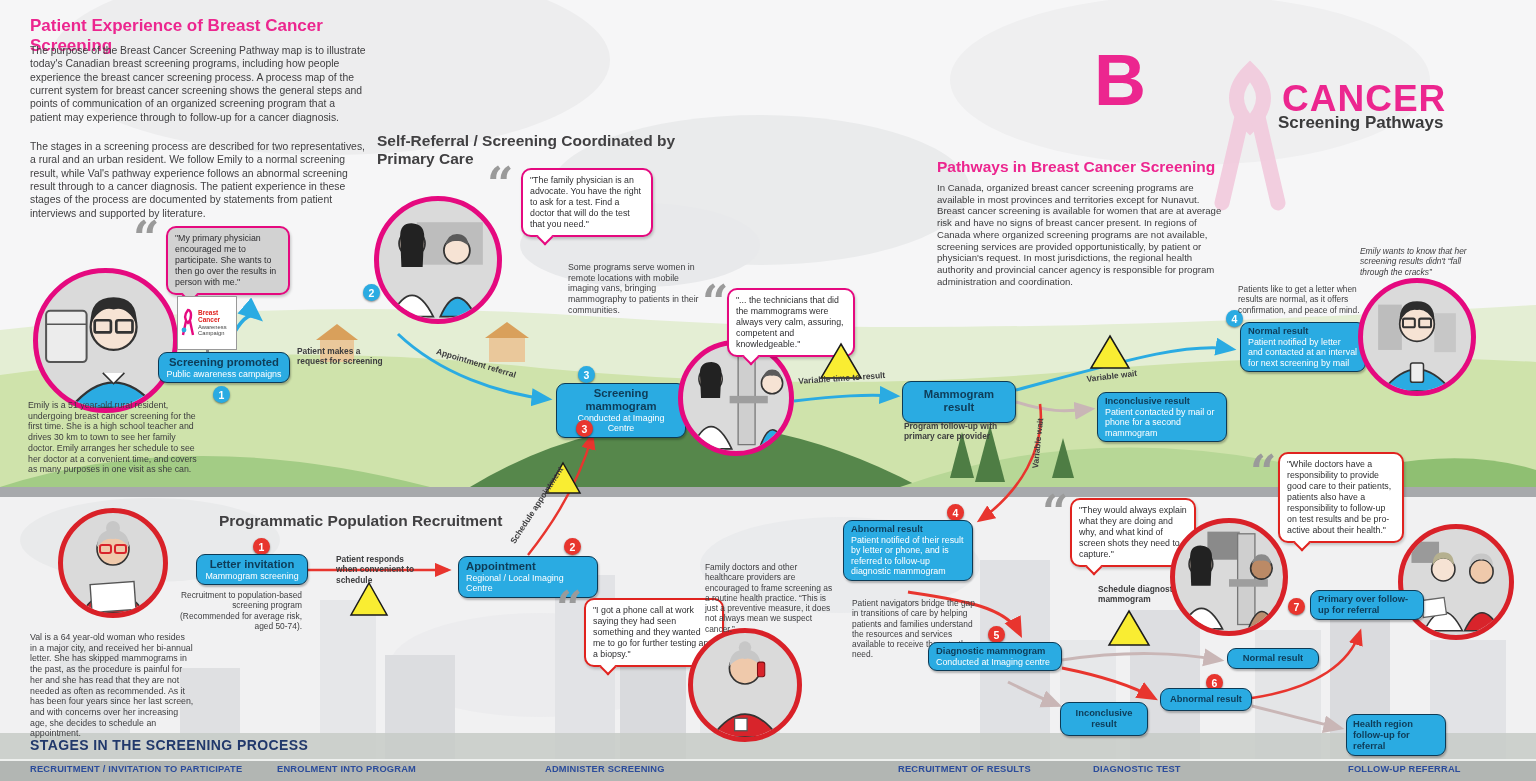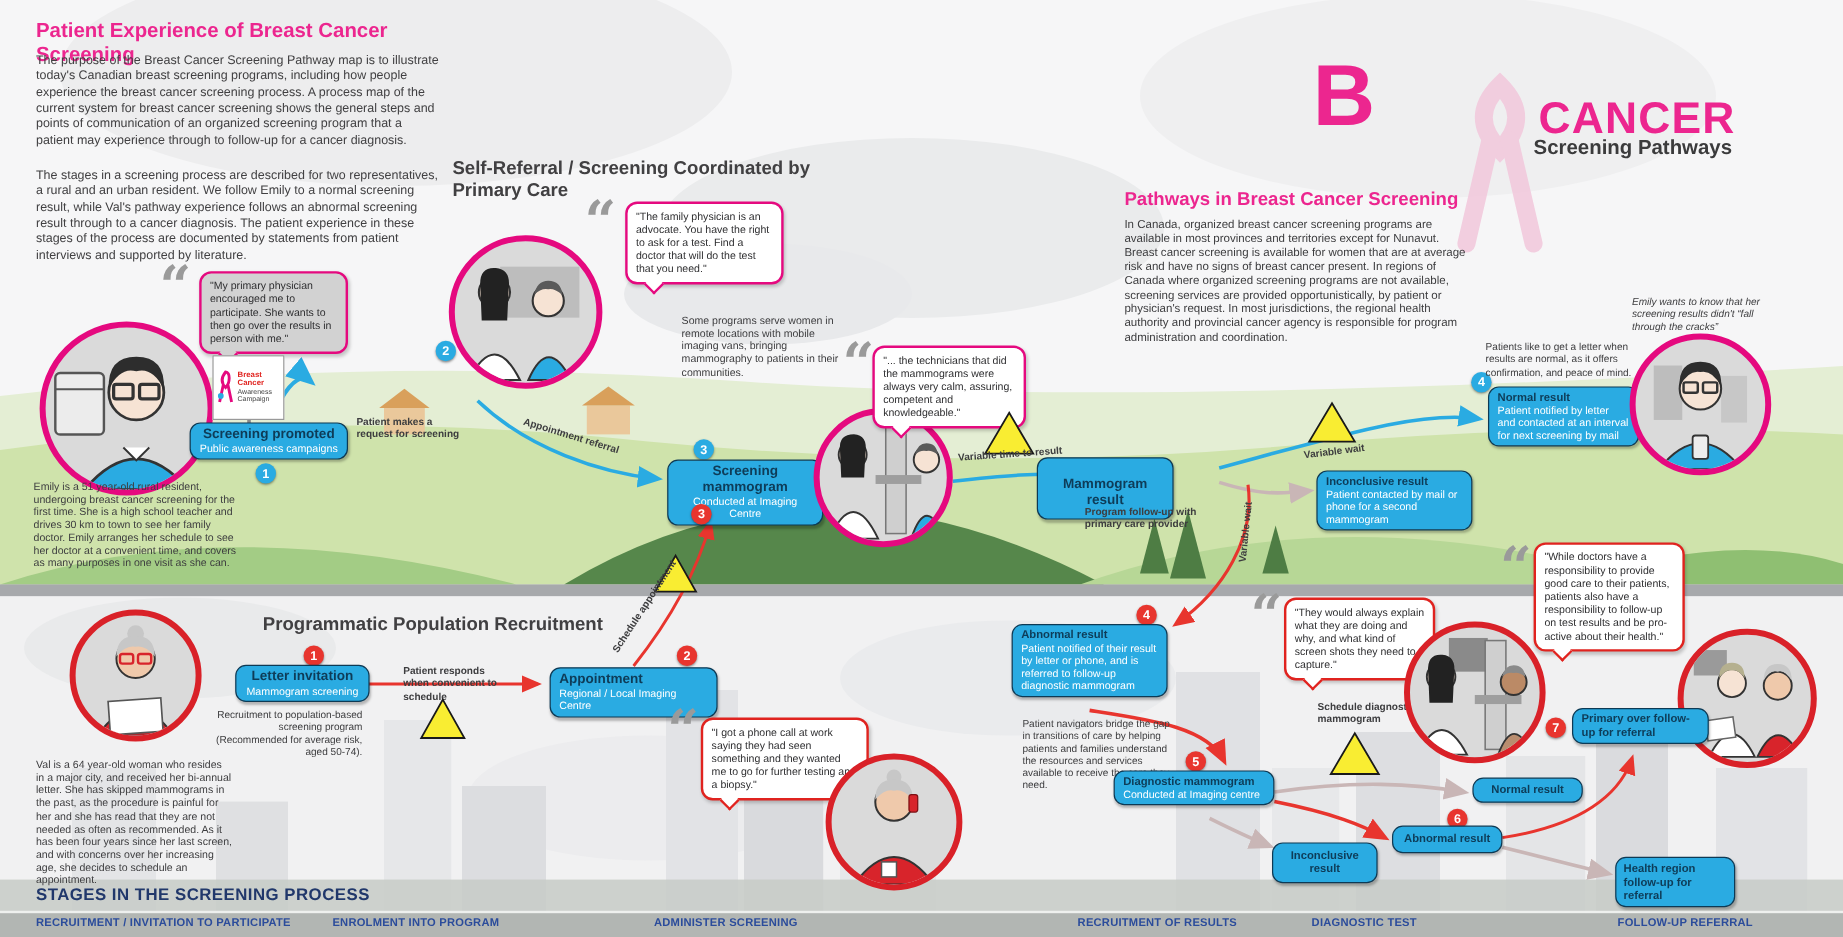--- a/index.html
+++ b/index.html
@@ -230,21 +230,21 @@
   <div class="abs bubble" style="left:727px;top:288px;width:128px">
     <span>"... the technicians that did the mammograms were always very calm, assuring, competent and knowledgeable."</span>
     <i class="tail"></i>
   </div>
 
   <svg class="abs" style="left:818px;top:341px" width="46" height="40">
     <polygon points="23,3 43,37 3,37" fill="#f9ed32" stroke="#1a1a1a" stroke-width="1.5"></polygon>
   </svg>
   <div class="abs note noteb rot" style="left:798px;top:376px;transform:rotate(-4deg)">Variable time to result</div>
 
-  <div class="abs bluebox" style="left:864px;top:381px;width:114px;padding-top:16px;padding-bottom:8px">
+  <div class="abs bluebox" style="left:902px;top:381px;width:114px;padding-top:6px;padding-bottom:8px">
     <div class="bt">Mammogram result</div>
   </div>
   <div class="abs note noteb" style="left:904px;top:421px;width:112px">Program follow-up with primary care provider</div>
 
   <svg class="abs" style="left:1088px;top:333px" width="44" height="38">
     <polygon points="22,3 41,35 3,35" fill="#f9ed32" stroke="#1a1a1a" stroke-width="1.5"></polygon>
   </svg>
   <div class="abs note noteb rot" style="left:1086px;top:374px;transform:rotate(-7deg)">Variable wait</div>
   <div class="abs note noteb rot" style="left:1030px;top:468px;transform:rotate(-84deg)">Variable wait</div>
 
@@ -318,20 +318,21 @@
   <div class="abs avatar redbd" style="left:688px;top:628px;width:114px;height:114px">
     <svg viewBox="0 0 100 100" width="104" height="104">
       <circle cx="50" cy="14" r="6" fill="#c7c7c7"></circle>
       <circle cx="50" cy="34" r="15" fill="#efc9ab" stroke="#333" stroke-width="1.6"></circle>
       <path d="M35 32 Q35 16 50 16 Q65 16 65 32 Q57 23 50 25 Q43 23 35 32Z" fill="#c7c7c7"></path>
       <rect x="62" y="28" width="7" height="14" rx="2" fill="#d8242b" stroke="#7c1014" stroke-width="1"></rect>
       <path d="M18 100 Q50 56 82 100 Z" fill="#d8242b" stroke="#333" stroke-width="1.6"></path>
       <rect x="40" y="82" width="12" height="12" fill="#fff" stroke="#555" stroke-width="1.2"></rect>
     </svg>
   </div>
+  <div class="abs note" style="left:705px;top:562px;width:128px">Family doctors and other healthcare providers are encouraged to frame screening as a routine health practice. “This is just a preventive measure, it does not always mean we suspect cancer.”</div>
 
   <div class="abs numc nred" style="left:947px;top:504px">4</div>
   <div class="abs bluebox leftal" style="left:843px;top:520px;width:130px">
     <div class="bt bt-s">Abnormal result</div>
     <div class="bs">Patient notified of their result by letter or phone, and is referred to follow-up diagnostic mammogram</div>
   </div>
   <div class="abs note" style="left:852px;top:598px;width:130px">Patient navigators bridge the gap in transitions of care by helping patients and families understand the resources and services available to receive the care they need.</div>
 
   <div class="abs numc nred" style="left:988px;top:626px">5</div>
   <div class="abs bluebox leftal" style="left:928px;top:642px;width:134px">

